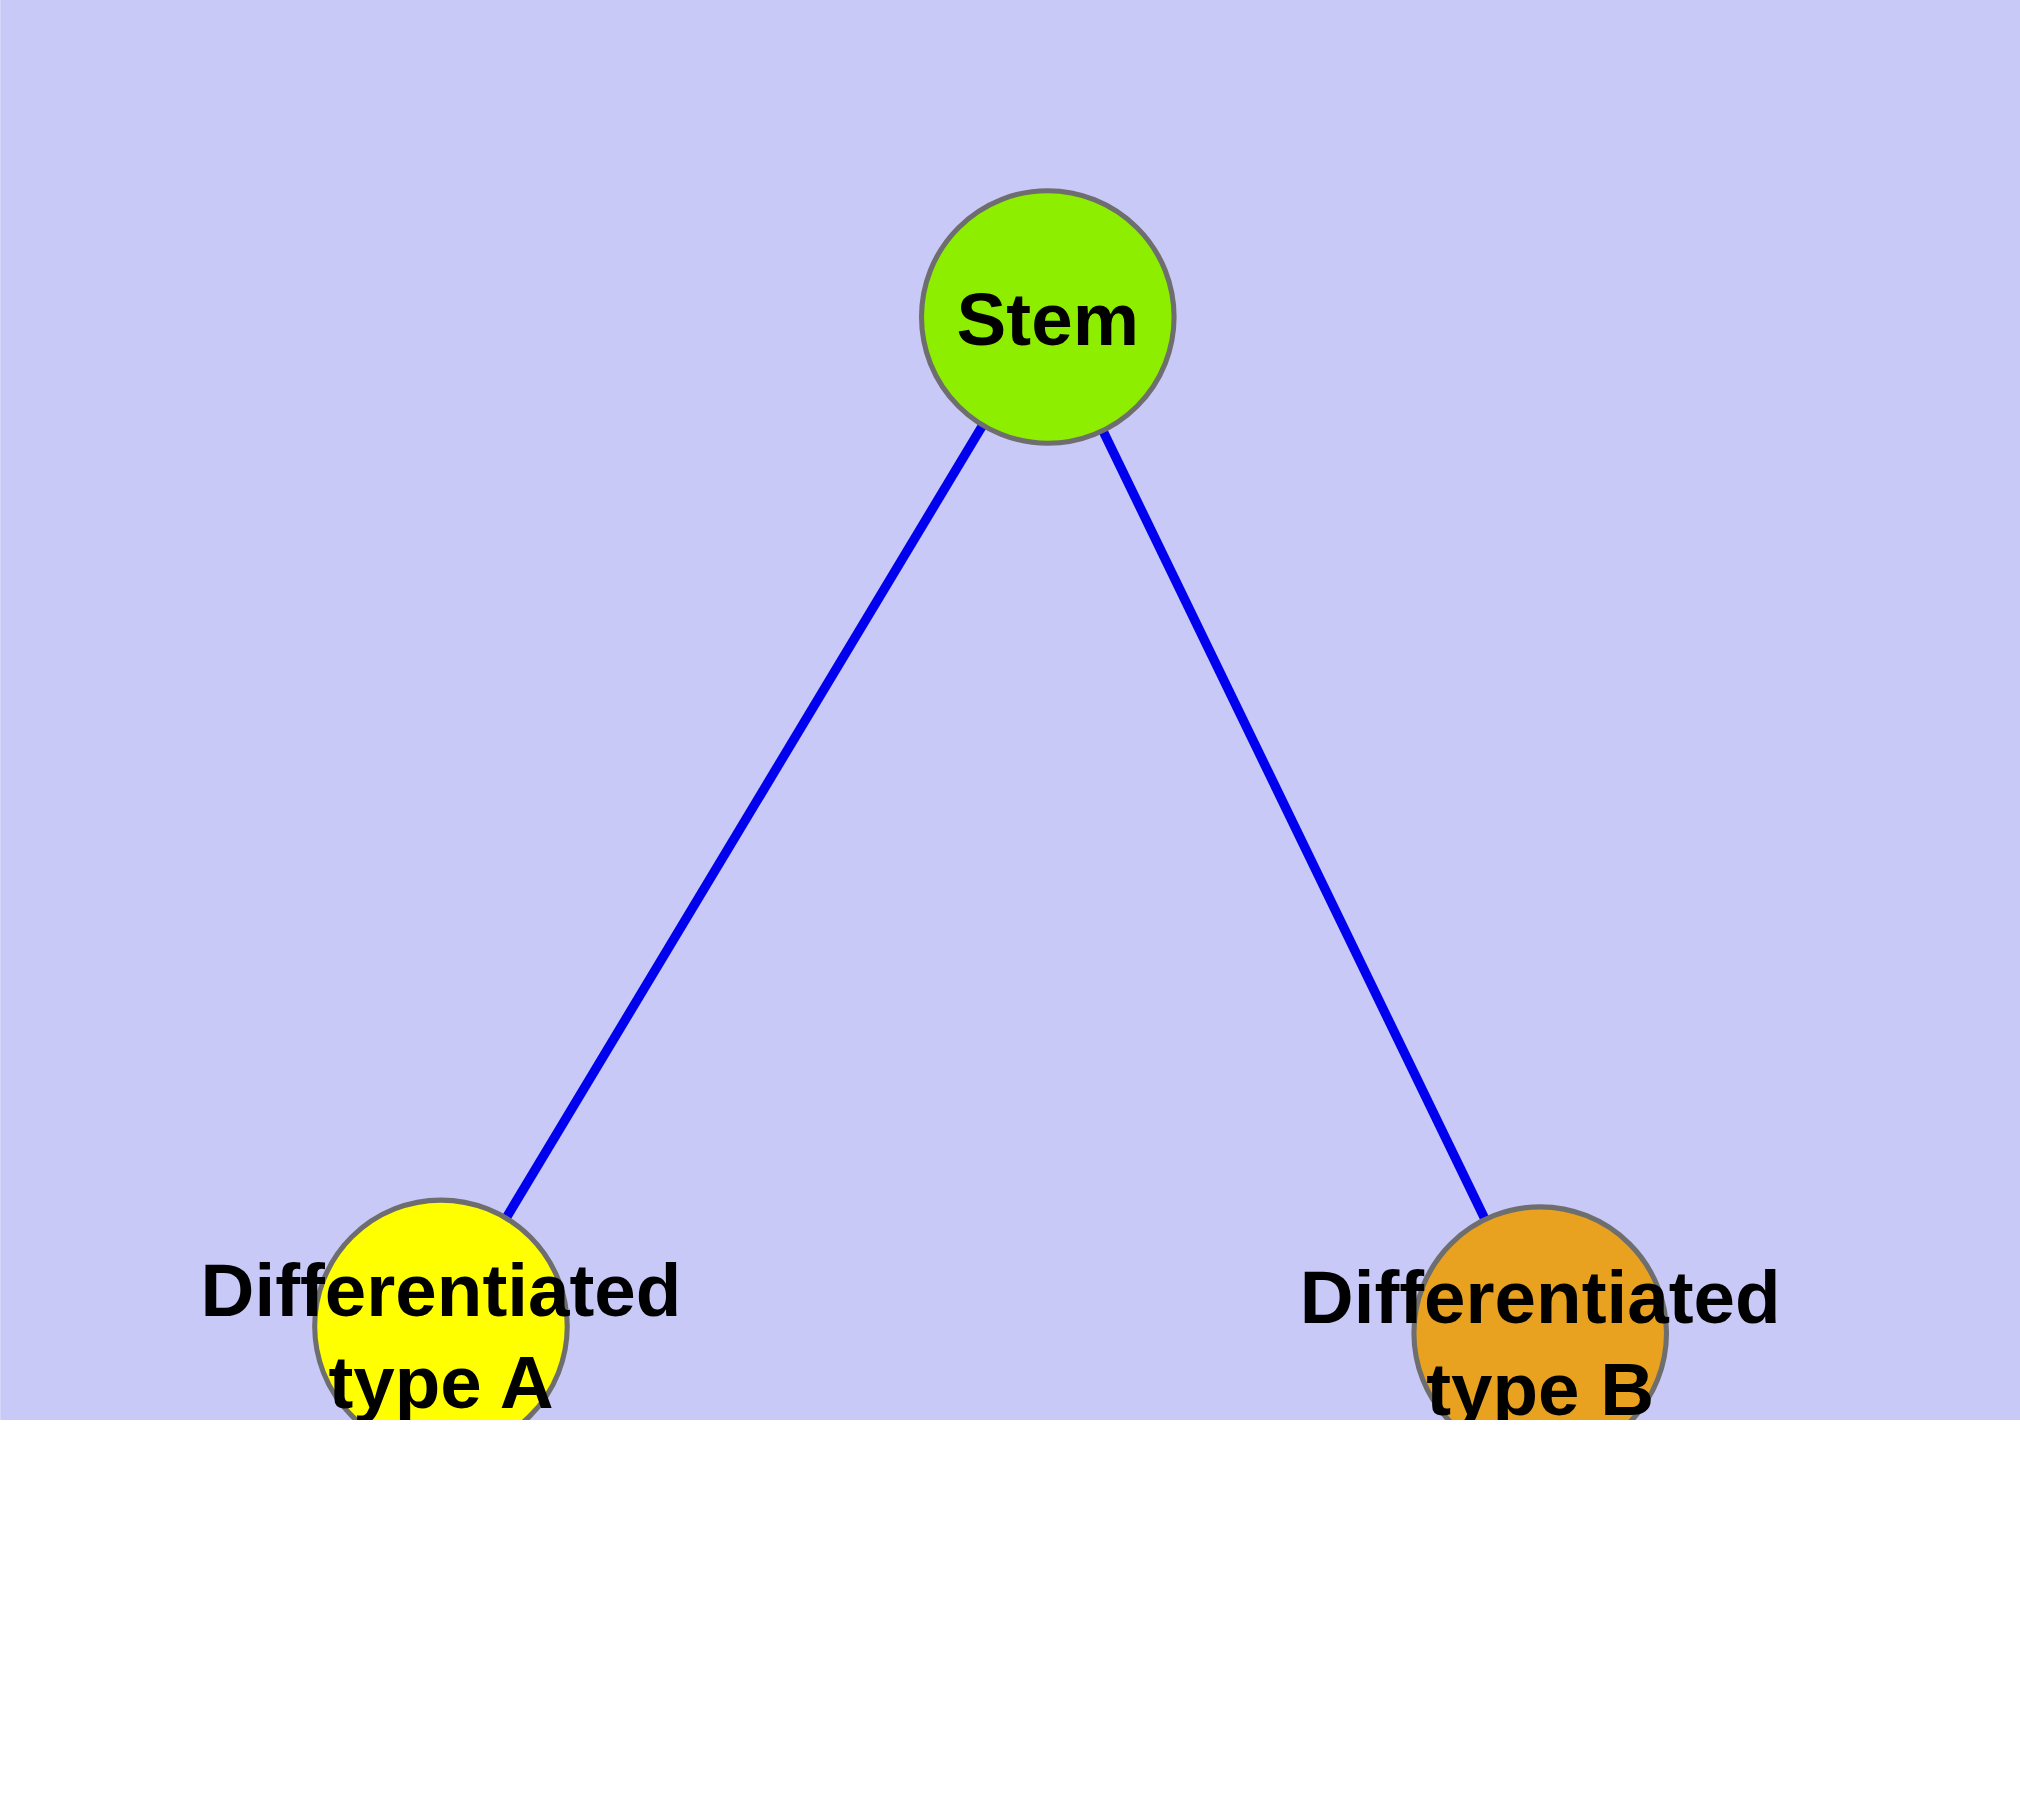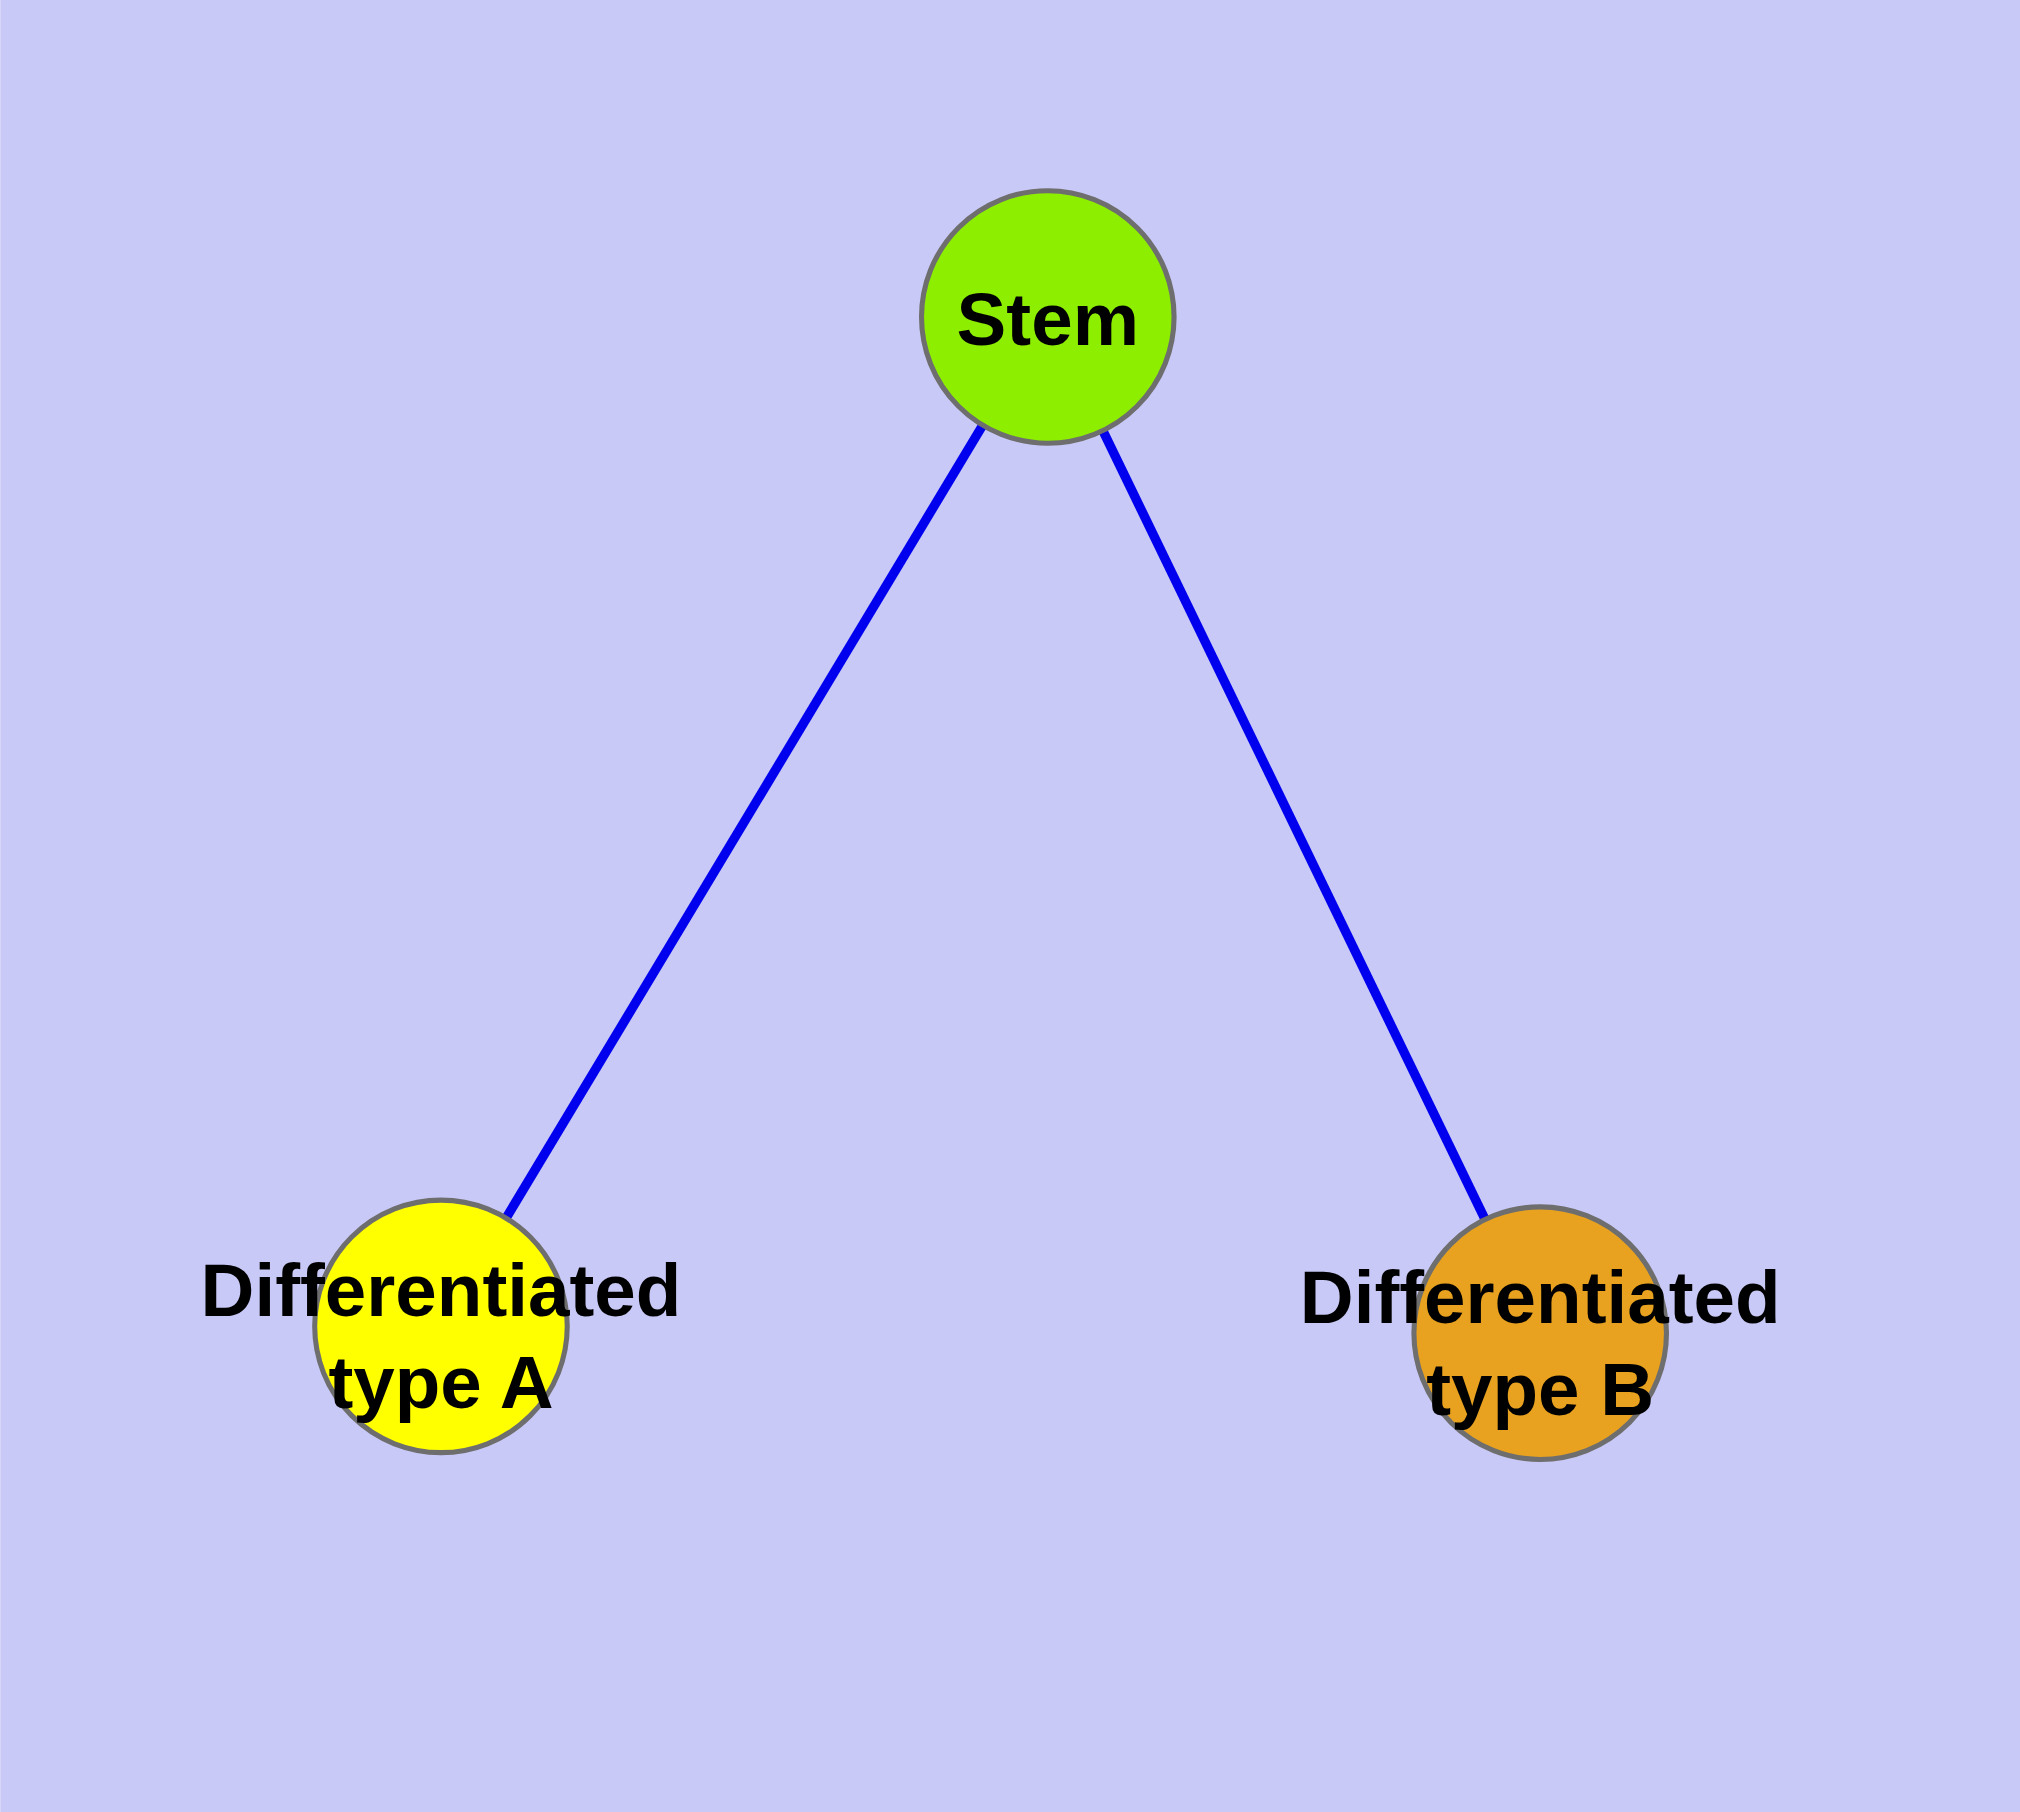--- a/index.html
+++ b/index.html
@@ -3,21 +3,21 @@
 <meta charset="utf-8">
 <style>
   html, body {
     margin: 0;
     padding: 0;
     background: #ffffff;
   }
   #stage {
     position: relative;
     width: 2021px;
-    height: 1812px;
+    height: 1420px;
     overflow: hidden;
   }
   #stage svg {
     position: absolute;
     inset: 0;
     display: block;
   }
   .node-label {
     font-family: "Liberation Sans", "DejaVu Sans", sans-serif;
     font-weight: bold;

